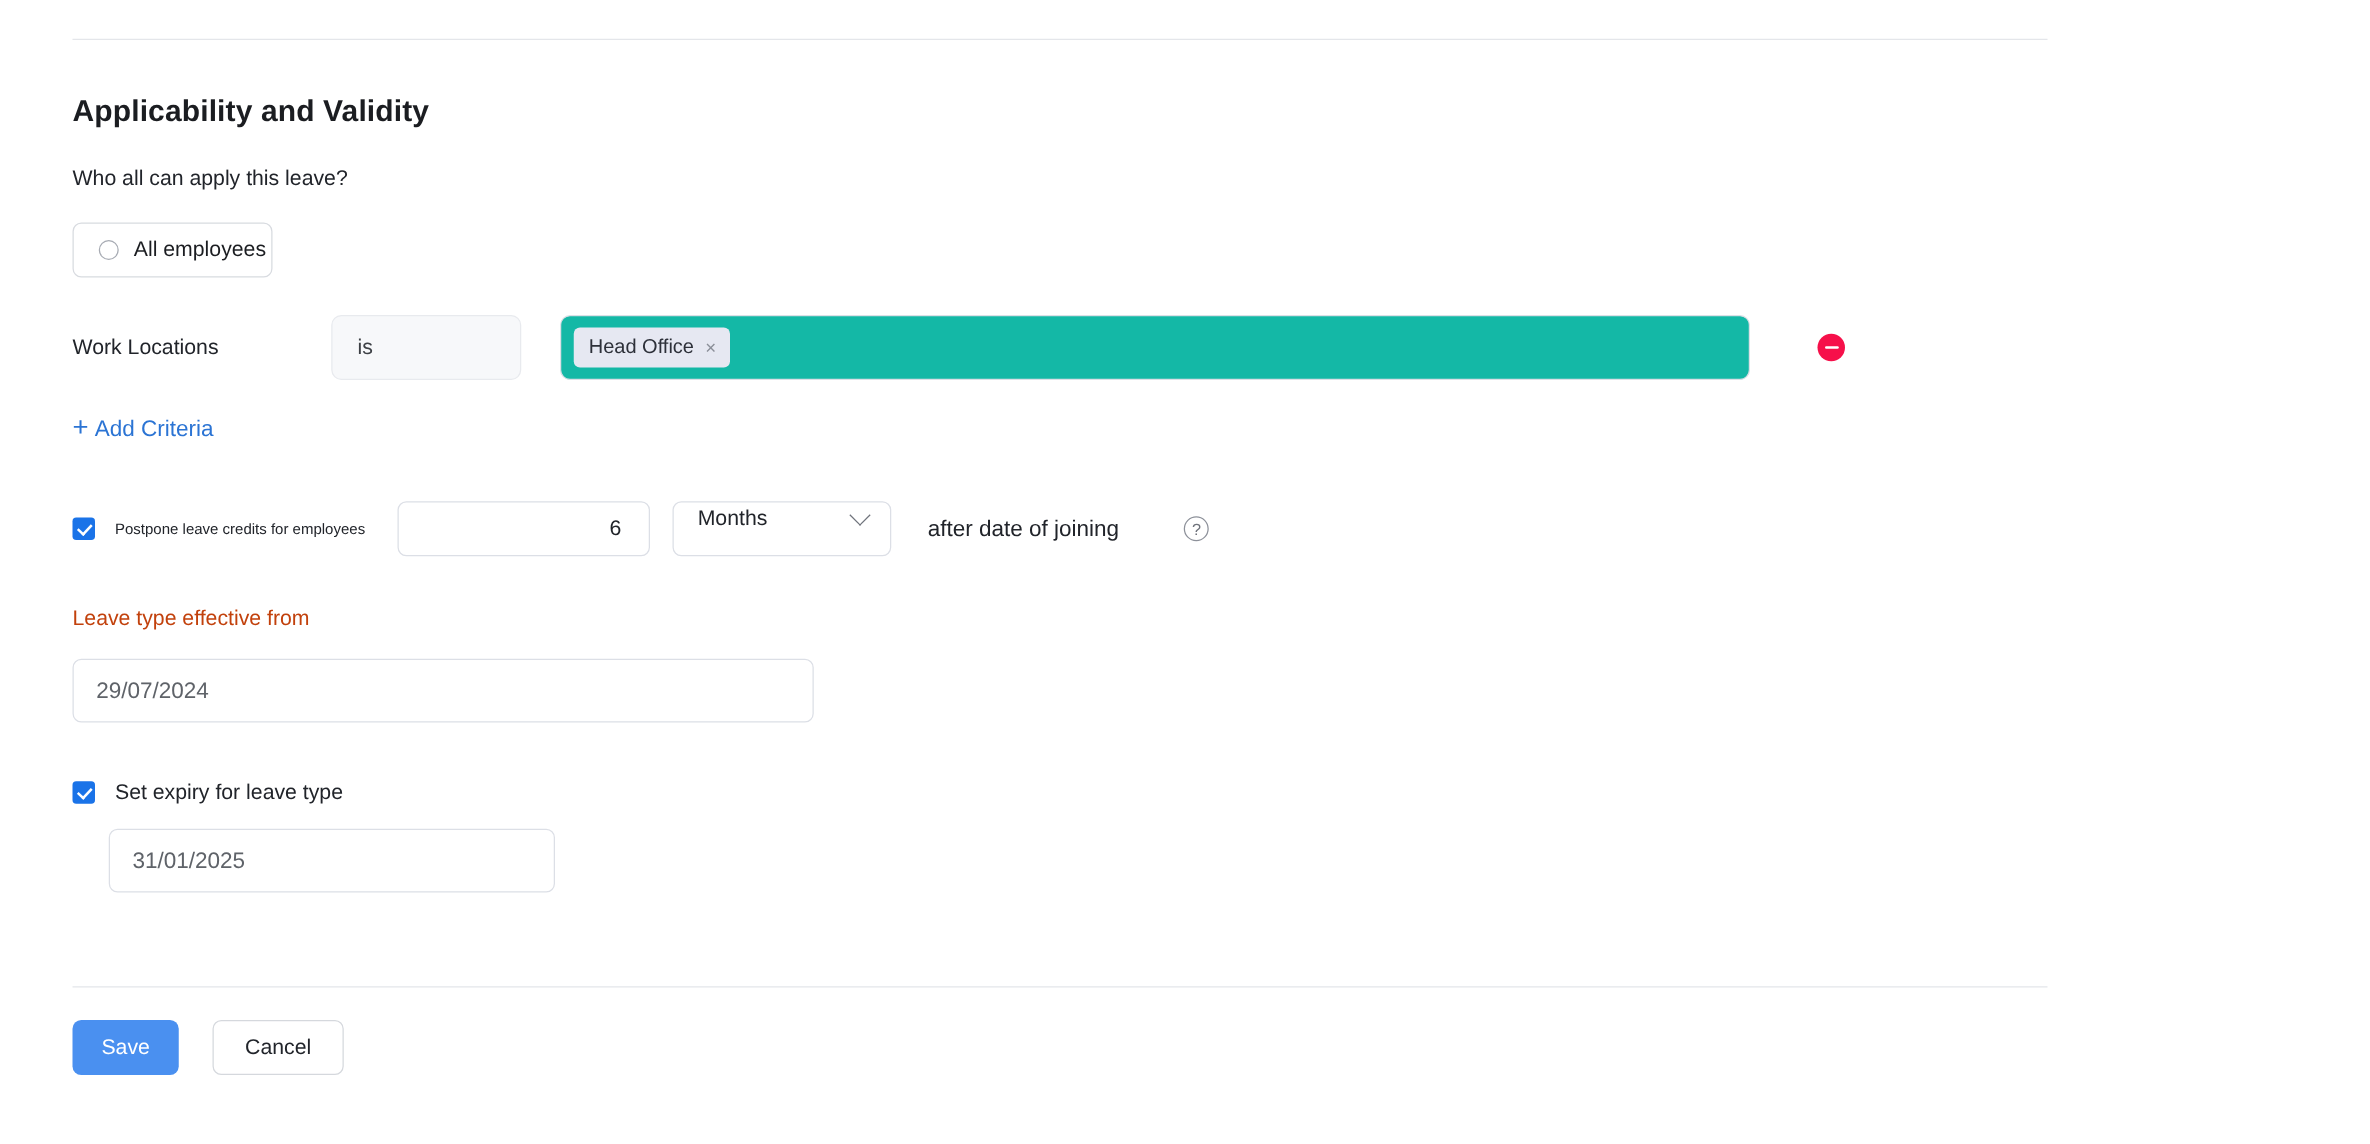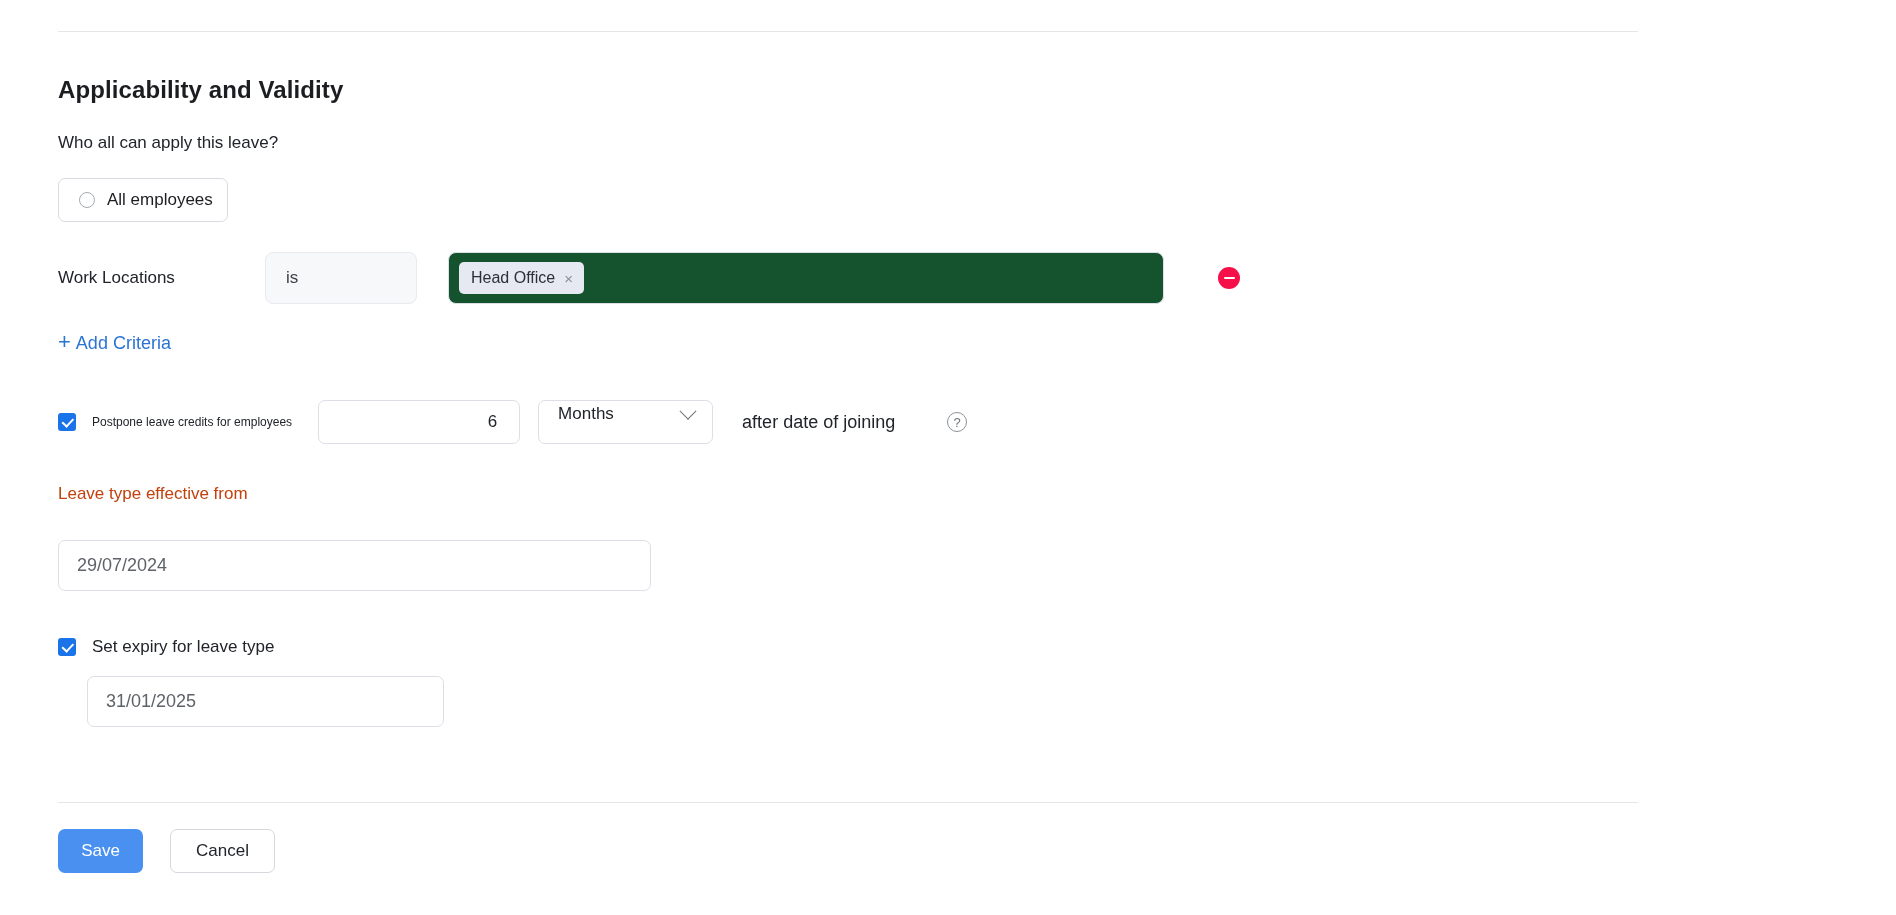--- a/index.html
+++ b/index.html
@@ -61,21 +61,21 @@
     align-items: center;
     gap: 12px;
     margin-top: 25px;
   }
   .radio-pill {
     display: inline-flex;
     align-items: center;
     gap: 12px;
     height: 44px;
     box-sizing: border-box;
-    padding: 0 14px 0 20px;
+    padding: 0 4px 0 20px;
     border: 1px solid #d8dbe0;
     border-radius: 7px;
     background: #ffffff;
     font-size: 17px;
     color: #1b1d21;
     cursor: pointer;
     user-select: none;
   }
   .radio-pill.selected {
     border: 2px solid #2b7cd3;
@@ -127,26 +127,26 @@
     display: flex;
     align-items: center;
     padding: 0 20px;
     font-size: 17px;
     color: #3d4045;
     flex: 0 0 auto;
     cursor: pointer;
   }
   .criteria-values {
     margin-left: 31px;
-    width: 716px;
+    width: 952px;
     height: 52px;
     box-sizing: border-box;
     border: 1px solid #dcdfe6;
     border-radius: 8px;
-    background: #14532d;
+    background: #14b8a6;
     display: flex;
     align-items: center;
     padding: 0 10px;
     flex: 0 0 auto;
     cursor: text;
   }
   .chip {
     display: inline-flex;
     align-items: center;
     gap: 9px;
@@ -297,21 +297,21 @@
     flex: 0 0 auto;
   }
 
   
   .field-label {
     font-size: 17px;
     color: #c2410c;
     margin-top: 40px;
   }
   .date-input {
-    margin-top: 36px;
+    margin-top: 22px;
     width: 593px;
     height: 51px;
     box-sizing: border-box;
     border: 1px solid #dcdfe6;
     border-radius: 7px;
     background: #ffffff;
     display: flex;
     align-items: center;
     padding: 0 18px;
     font-size: 18px;

